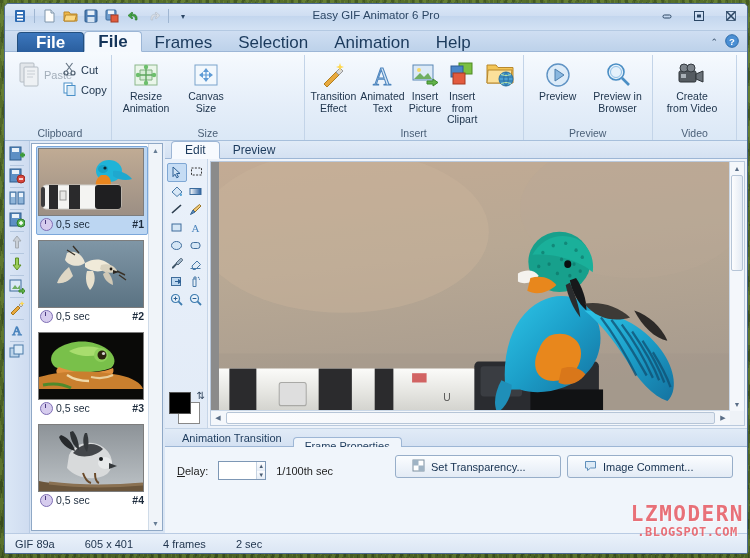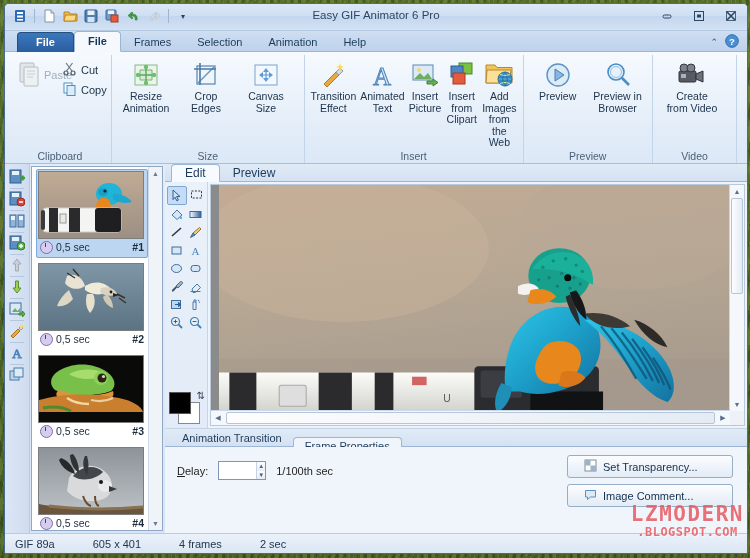--- a/index.html
+++ b/index.html
@@ -43,21 +43,21 @@
   .wbtns{position:absolute;right:6px;top:4px;display:flex;gap:12px;align-items:center;}
   .wbtn{width:20px;height:16px;display:flex;align-items:center;justify-content:center;color:#22364f;}
   
   .tabstrip{
     height:20px;flex:0 0 20px;position:relative;
     background:linear-gradient(#cfdef2,#bdd2ea);
     border-bottom:1px solid #9cb6d6;
     display:flex;align-items:flex-end;padding-left:12px;
   }
   .rtab{
-    height:19px;line-height:19px;padding:0 13px;font-size:11px;color:#1b3a5c;
+    height:19px;line-height:19px;padding:0 13px;font-size:17px;color:#1b3a5c;
     border-radius:4px 4px 0 0;position:relative;top:1px;
   }
   .rtab.file{
     background:linear-gradient(#3c77bd,#2a5e9e);color:#fff;font-weight:bold;
     padding:0 18px;border:1px solid #24507f;border-bottom:none;
   }
   .rtab.active{
     background:#f5f9fe;border:1px solid #9cb6d6;border-bottom:1px solid #f5f9fe;
     font-weight:bold;color:#15355a;
   }
@@ -151,29 +151,29 @@
     background:linear-gradient(#e1ebf7,#d4e1f2);border-bottom:1px solid #9db6d5;}
   .ptab{height:16px;line-height:16px;padding:0 11px;font-size:11px;color:#1c3a5c;border-radius:4px 4px 0 0;}
   .ptab.active{background:#f0f5fb;border:1px solid #9db6d5;border-bottom:1px solid #f0f5fb;position:relative;top:9px;}
   .pbody{flex:1;position:relative;background:#f0f5fb;}
   .delayrow{position:absolute;left:12px;top:14px;display:flex;align-items:center;gap:10px;font-size:11px;}
   .delaylabel u{text-decoration:underline;}
   .spin{display:flex;width:46px;height:17px;border:1px solid #7d97b5;background:#fff;}
   .spin input{flex:1;border:0;outline:0;font-family:"Liberation Sans",sans-serif;font-size:11px;padding-left:3px;width:100%;margin-left:32px;}
   .spinbtns{width:13px;display:flex;flex-direction:column;border-left:1px solid #c6d3e2;}
   .spinb{flex:1;display:flex;align-items:center;justify-content:center;font-size:6px;color:#4a5d73;background:linear-gradient(#fbfcfe,#e6edf6);}
-  .rightbtns{position:absolute;right:14px;top:8px;display:flex;flex-direction:column;gap:6px;}
+  .rightbtns{position:absolute;right:14px;top:8px;display:flex;flex-direction:row;gap:6px;}
   .pbtn{
     width:148px;height:21px;display:flex;align-items:center;gap:6px;padding-left:16px;
     background:linear-gradient(#fbfdff,#e3ebf5);border:1px solid #97aec9;border-radius:3px;
     font-size:11px;color:#15304f;
   }
   
   .statusbar{
-    flex:0 0 19px;display:flex;align-items:center;gap:16px;
+    flex:0 0 19px;display:flex;align-items:center;gap:8px;
     background:linear-gradient(#eaf1fa,#dbe6f4);border-top:1px solid #b9cbe3;
     font-size:11px;color:#22364f;padding-left:10px;
   }
   .scell{padding-right:22px;}
   
   .watermark{
     position:absolute;right:6px;bottom:20px;text-align:center;line-height:1;
     font-family:"DejaVu Sans Mono",monospace;font-weight:bold;
     color:#e7545c;opacity:.82;pointer-events:none;
     text-shadow:1px 1px 0 rgba(255,255,255,.65);
@@ -330,30 +330,20 @@
                 <circle cx="15" cy="23" r="2.2" fill="#6cbf6c"></circle>
                 <circle cx="7" cy="15" r="2.2" fill="#6cbf6c"></circle>
                 <circle cx="23" cy="15" r="2.2" fill="#6cbf6c"></circle>
               </svg>
           </span>
           <span class="bl"><span>Resize</span><br><span>Animation</span></span>
         </div>
         <div class="bigbtn">
           <span class="bi">
             <svg width="30" height="30" viewBox="0 0 30 30">
-                <rect x="6" y="6" width="18" height="18" fill="#eef5fb" stroke="#6d93bb" stroke-width="1.4"></rect>
-                <path d="M7 23L23 7" stroke="#6d93bb" stroke-width="1.4"></path>
-                <path d="M9 3v22M3 9h22" stroke="#4a7ba8" stroke-width="1.6"></path>
-              </svg>
-          </span>
-          <span class="bl"><span>Crop</span><br><span>Edges</span></span>
-        </div>
-        <div class="bigbtn">
-          <span class="bi">
-            <svg width="30" height="30" viewBox="0 0 30 30">
                 <rect x="4" y="5" width="22" height="20" fill="#f2f8fd" stroke="#7aa3cc"></rect>
                 <path d="M15 8l-3 4h6zM15 22l-3-4h6zM8 15l4-3v6zM22 15l-4-3v6z" fill="#5f9bd5"></path>
                 <path d="M15 10v10M10 15h10" stroke="#5f9bd5" stroke-width="1.2"></path>
               </svg>
           </span>
           <span class="bl"><span>Canvas</span><br><span>Size</span></span>
         </div>
       </div>
       <div class="rglabel">Size</div>
     </div>
@@ -402,21 +392,20 @@
         <div class="bigbtn wide">
           <span class="bi">
             <svg width="30" height="30" viewBox="0 0 30 30">
                 <path d="M2 5h9l2 2.5h15V23H2z" fill="#f3c556" stroke="#b8882c"></path>
                 <path d="M3 10h24l-2 13H2z" fill="#fbe09a" stroke="#b8882c"></path>
                 <circle cx="21" cy="19" r="7" fill="#4a9fd4" stroke="#2a6f9f"></circle>
                 <path d="M14.5 17h13M14.5 21h13M21 12.2c3 4 3 9.6 0 13.6-3-4-3-9.6 0-13.6z" stroke="#2a6f9f" fill="none"></path>
                 <path d="M16 14c3 2 7 2 10 0M16 24c3-2 7-2 10 0" stroke="#bfe5a0" fill="none"></path>
               </svg>
           </span>
-          <span class="bl"><span>Add Images</span><br><span>from the Web</span></span>
         </div>
       </div>
       <div class="rglabel">Insert</div>
     </div>
 
     <div class="rgroup" style="width:120px;">
       <div class="rgbody">
         <div class="bigbtn">
           <span class="bi">
             <svg width="30" height="30" viewBox="0 0 30 30">

